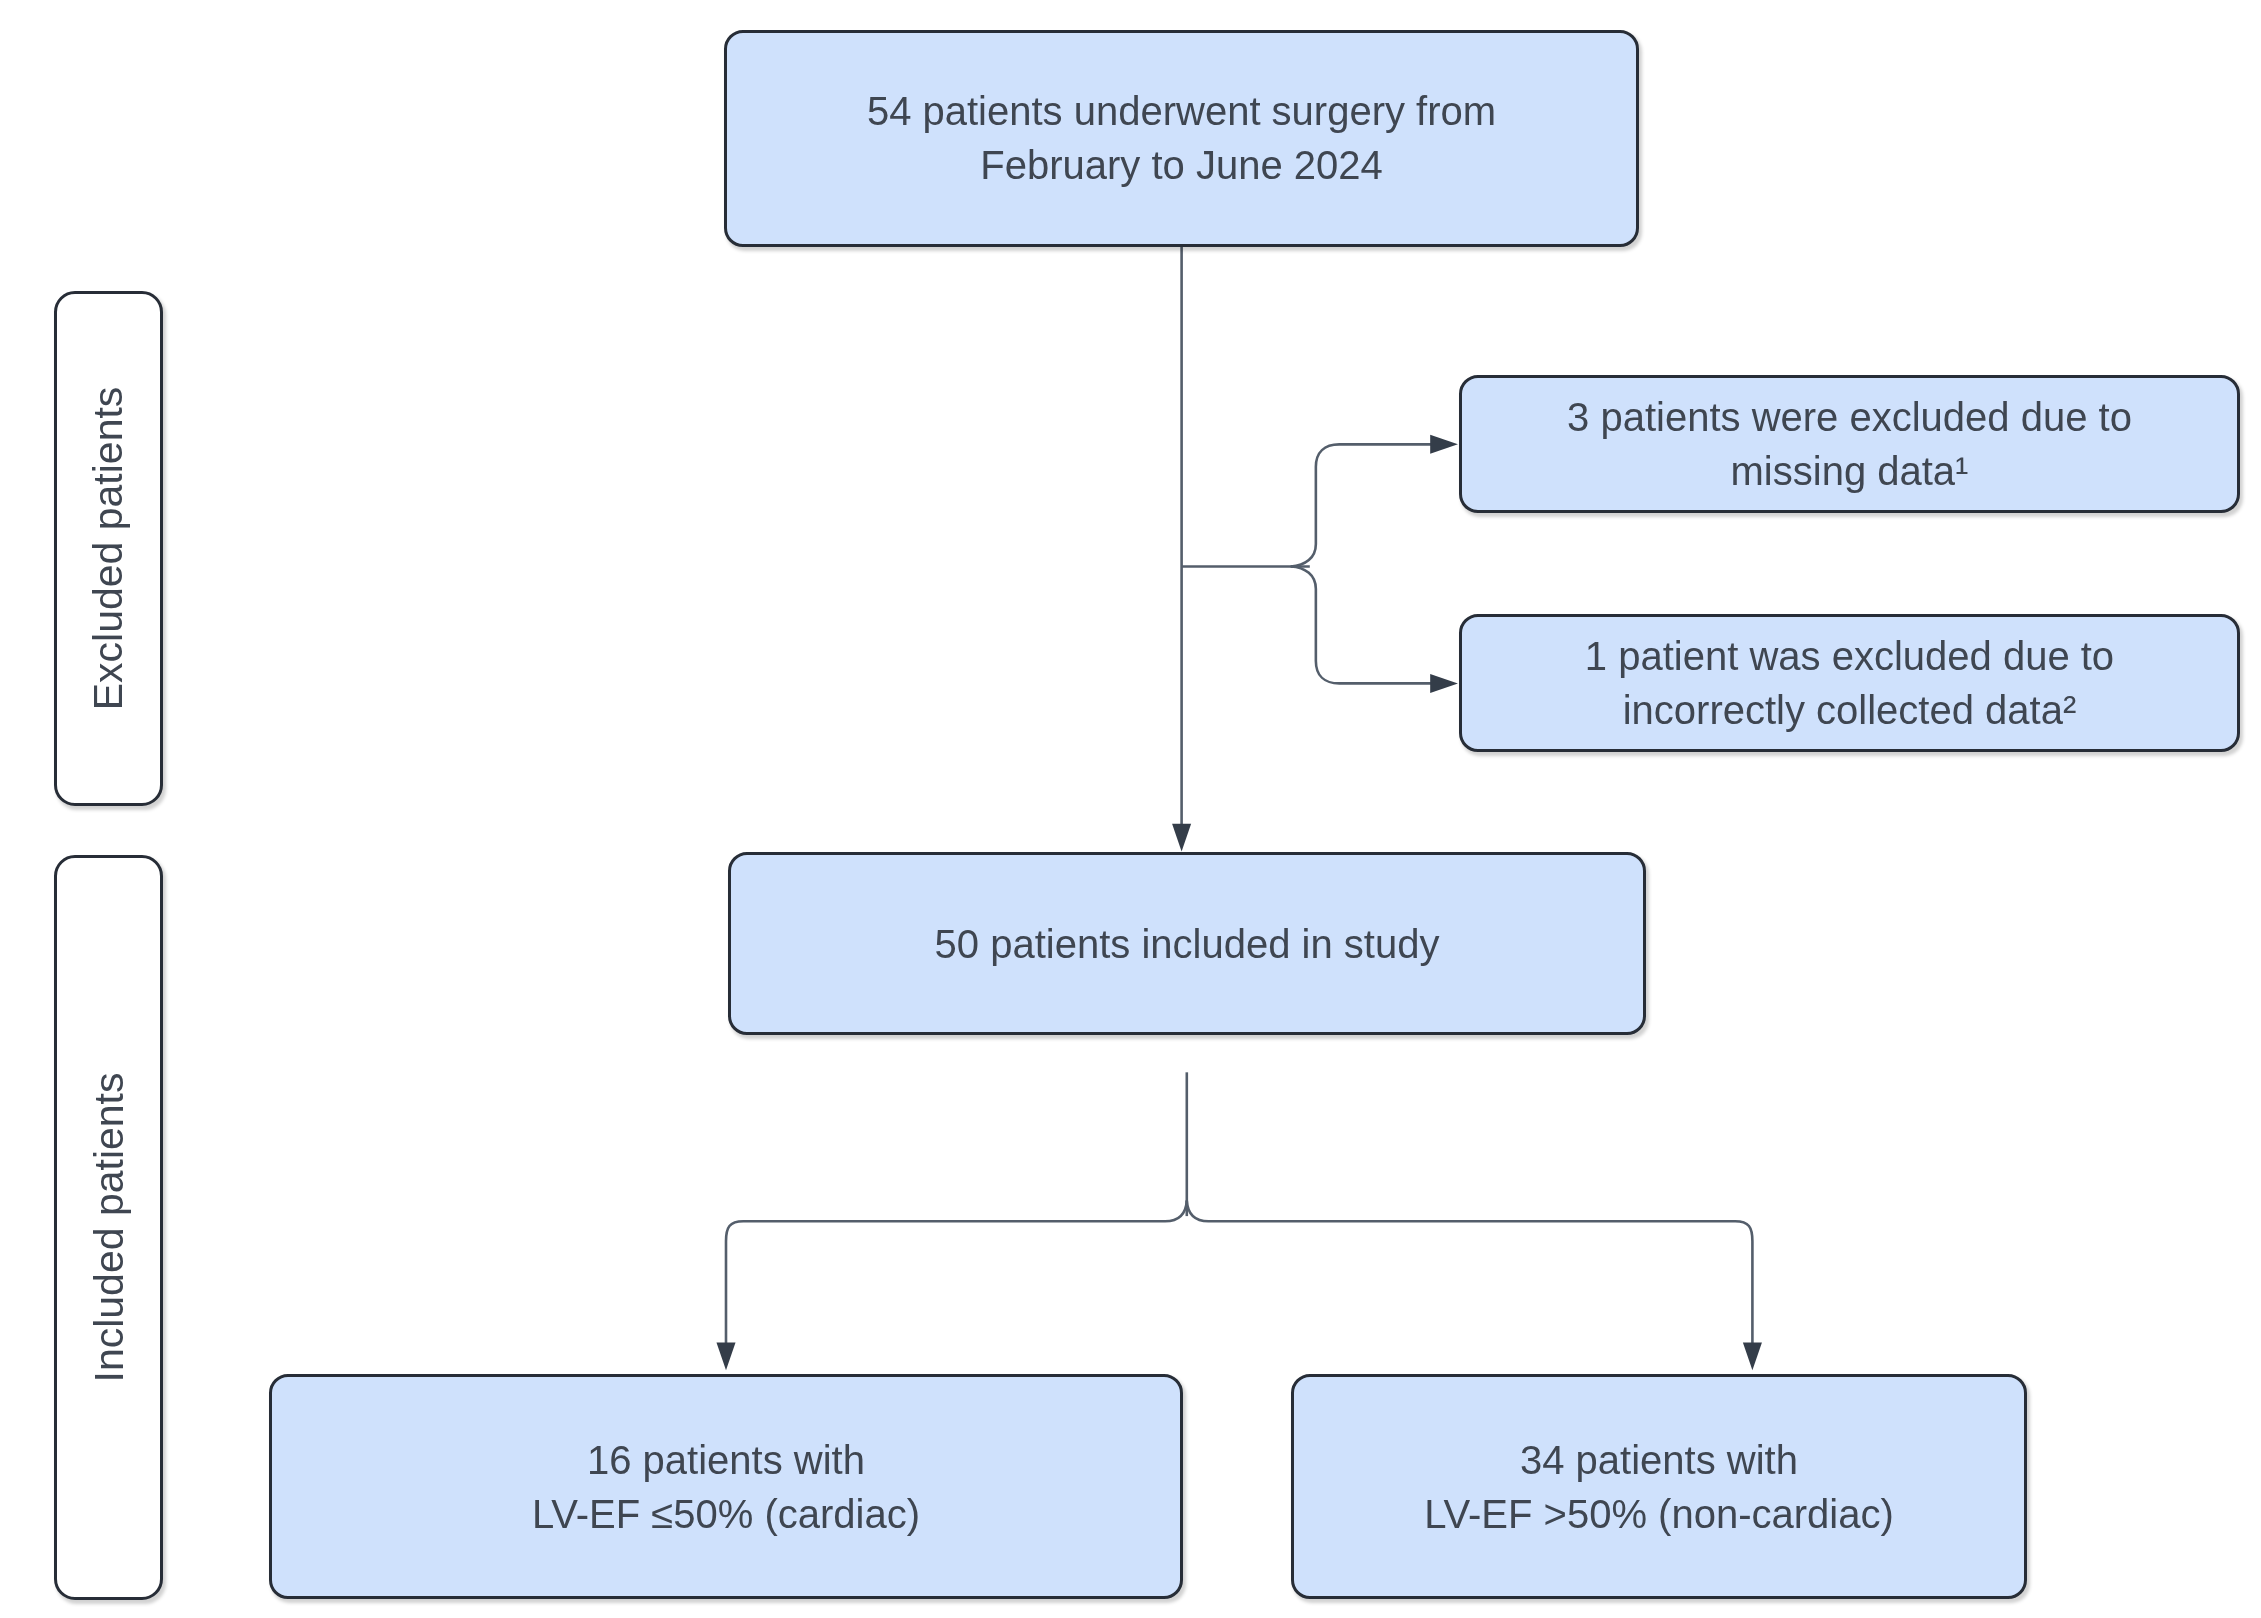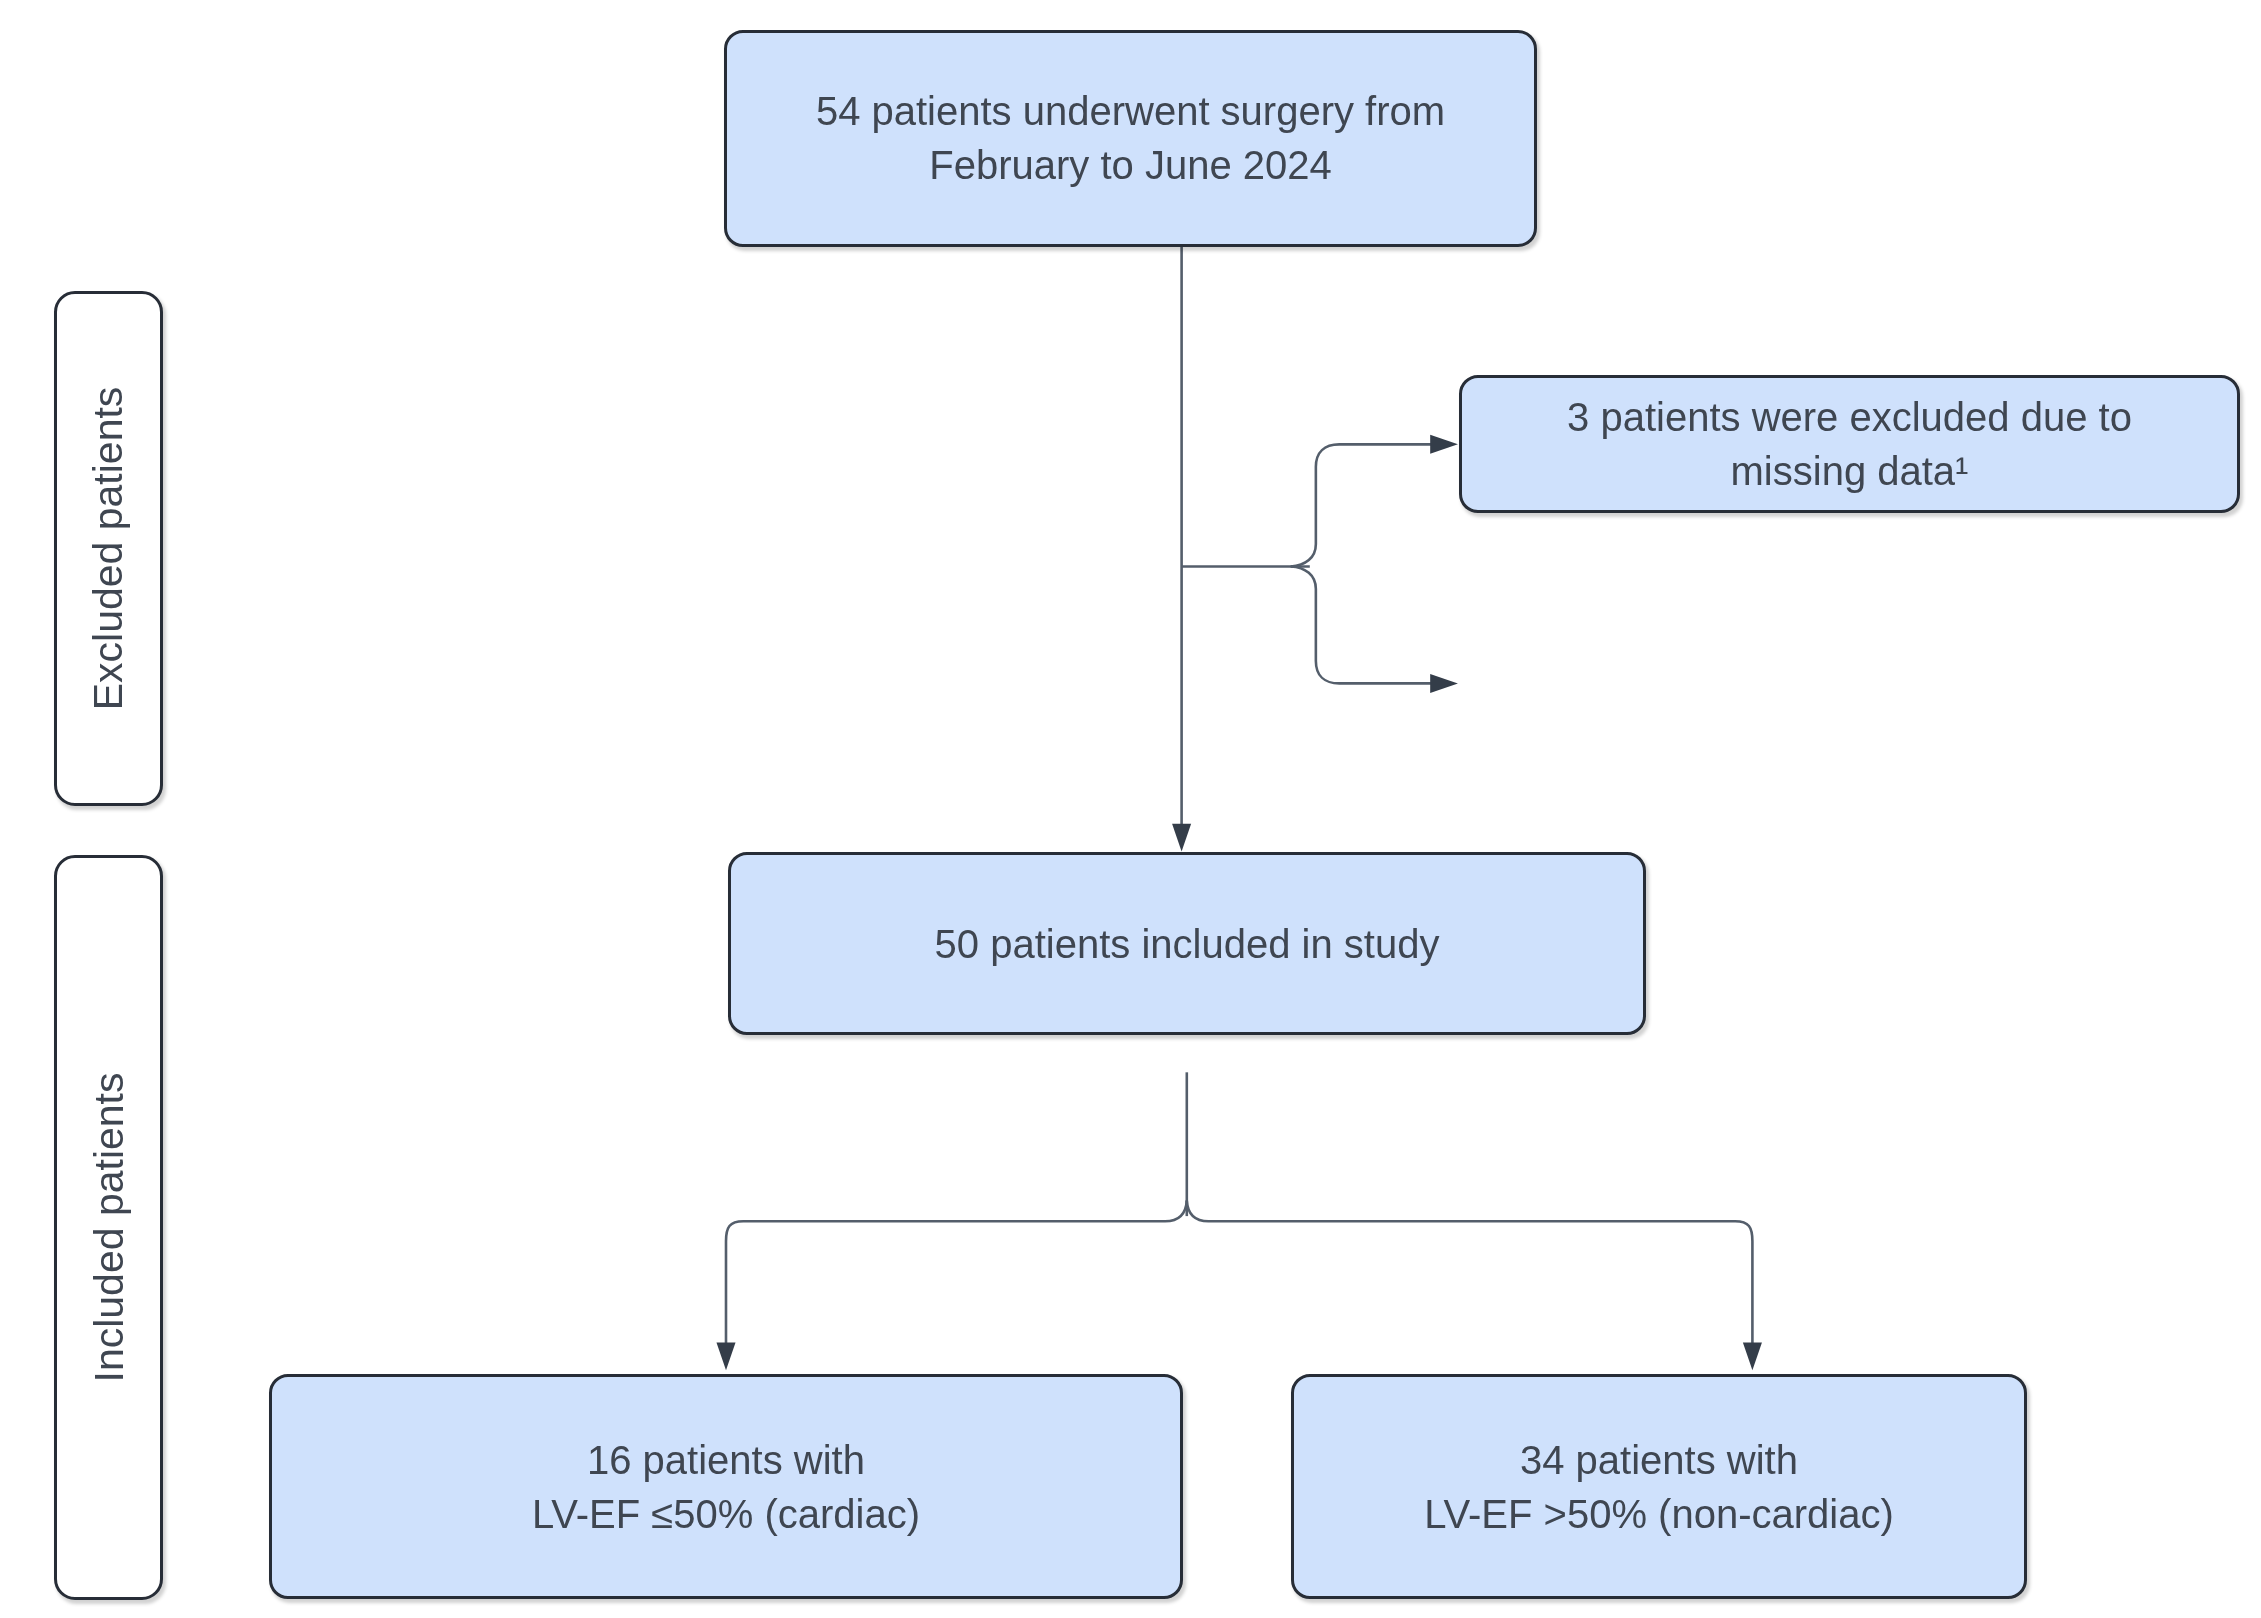--- a/index.html
+++ b/index.html
@@ -70,21 +70,21 @@
     color: var(--text);
     font-size: 41px;
     box-shadow: 2.6px 3.5px 3.5px rgba(0,0,0,0.18);
   }
   .side-label .vertical-text {
     transform: rotate(-90deg);
     white-space: nowrap;
   }
 
   
-  #node-surgery-total      { left: 724px;  top: 29.5px;   width: 813px; height: 217px; }
+  #node-surgery-total      { left: 724px;  top: 29.5px;   width: 915px; height: 217px; }
   #node-excluded-missing   { left: 1459px; top: 375px;  width: 781px;  height: 138px; justify-content: center; }
   #node-excluded-incorrect { left: 1459px; top: 614px;  width: 781px;  height: 138px; }
   #node-included-study     { left: 728px;  top: 852px;  width: 918px; height: 183px; align-items: center; }
   #node-cardiac-group      { left: 269px;  top: 1374px; width: 914px; height: 225px; justify-content: center; }
   #node-noncardiac-group   { left: 1291px; top: 1374px; width: 736px; height: 225px; }
   #side-label-excluded     { left: 54px;   top: 291px;  width: 109px;  height: 515px; }
   #side-label-included     { left: 54px;   top: 855px;  width: 109px;  height: 745px; }
 </style>
 </head>
 <body>
@@ -116,20 +116,24 @@
   <div class="node" id="node-surgery-total">
     <span class="node-text">54 patients underwent surgery from
 February to June 2024</span>
   </div>
 
   <div class="node" id="node-excluded-missing">
     <span class="node-text">3 patients were excluded due to
 missing data¹</span>
   </div>
 
+  <div class="node" id="node-excluded-incorrect">
+    <span class="node-text">1 patient was excluded due to
+incorrectly collected data²</span>
+  </div>
 
   <div class="node" id="node-included-study">
     <span class="node-text">50 patients included in study</span>
   </div>
 
   <div class="node" id="node-cardiac-group">
     <span class="node-text">16 patients with
 LV-EF ≤50% (cardiac)</span>
   </div>
 

